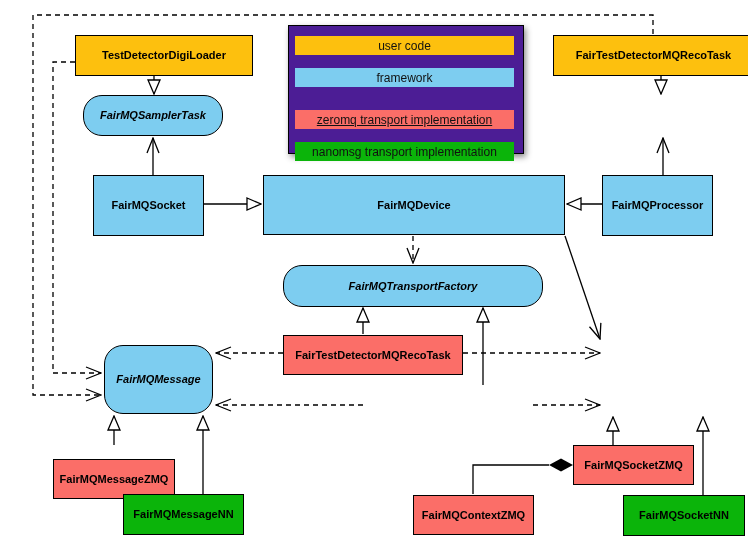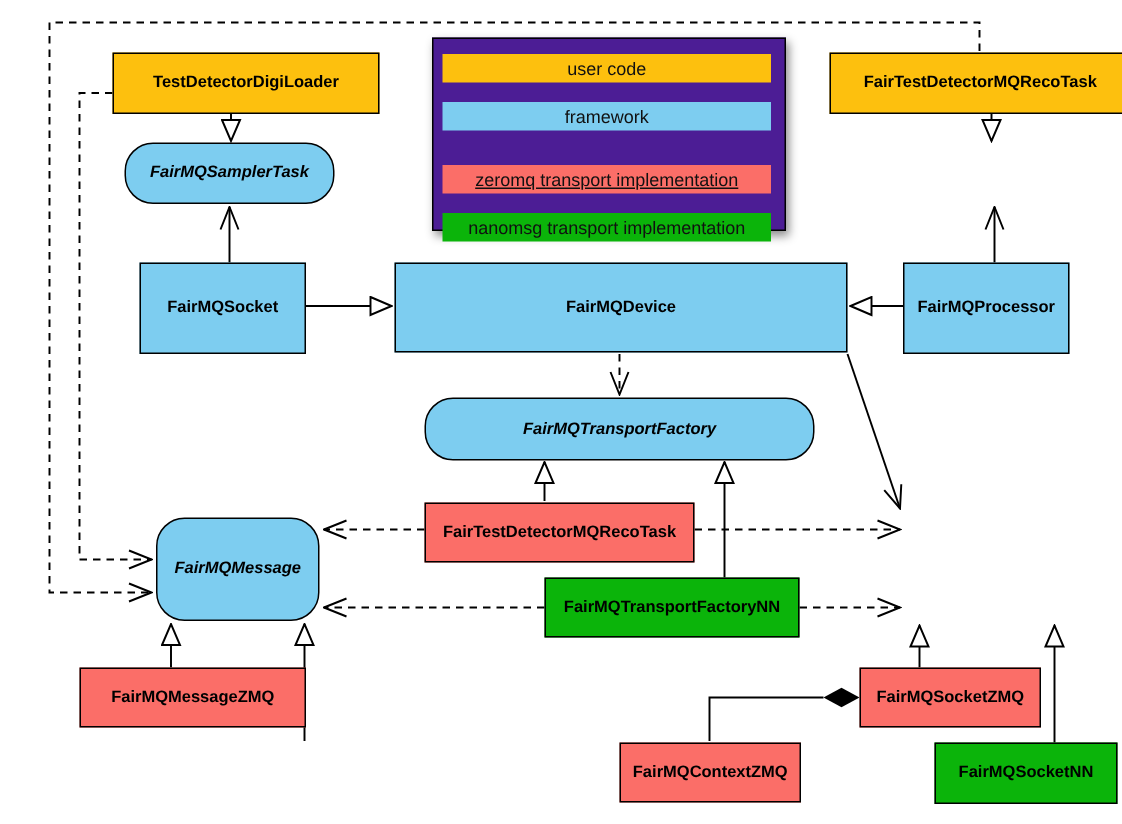--- a/index.html
+++ b/index.html
@@ -85,27 +85,27 @@
   <div class="node c-fw" style="left:73px;top:175px;width:111px;height:61px">FairMQSocket</div>
 
   <div class="node c-fw" style="left:243px;top:175px;width:302px;height:60px">FairMQDevice</div>
 
   <div class="node c-fw" style="left:582px;top:175px;width:111px;height:61px">FairMQProcessor</div>
 
   <div class="node c-fw abstract" style="left:263px;top:265px;width:260px;height:42px">FairMQTransportFactory</div>
 
   <div class="node c-zmq" style="left:263px;top:335px;width:180px;height:40px">FairTestDetectorMQRecoTask</div>
 
-  <div class="node c-nn" style="left:343px;top:385px;width:170px;height:40px">FairMQTransportFactoryNN</div>
 
   <div class="node c-fw abstract" style="left:84px;top:345px;width:109px;height:69px">FairMQMessage</div>
 
 
-  <div class="node c-zmq" style="left:33px;top:445px;width:151px;height:40px">FairMQMessageZMQ</div>
+  <div class="node c-zmq" style="left:33px;top:459px;width:122px;height:40px">FairMQMessageZMQ</div>
 
+  <div class="node c-nn" style="left:103px;top:494px;width:121px;height:41px">FairMQMessageNN</div>
 
   <div class="node c-zmq" style="left:393px;top:495px;width:121px;height:40px">FairMQContextZMQ</div>
 
   <div class="node c-zmq" style="left:553px;top:445px;width:121px;height:40px">FairMQSocketZMQ</div>
 
   <div class="node c-nn" style="left:603px;top:495px;width:122px;height:41px">FairMQSocketNN</div>
 
   <div id="legend">
     <div class="legend-row lr0 c-user">user code</div>
     <div class="legend-row lr1 c-fw">framework</div>

